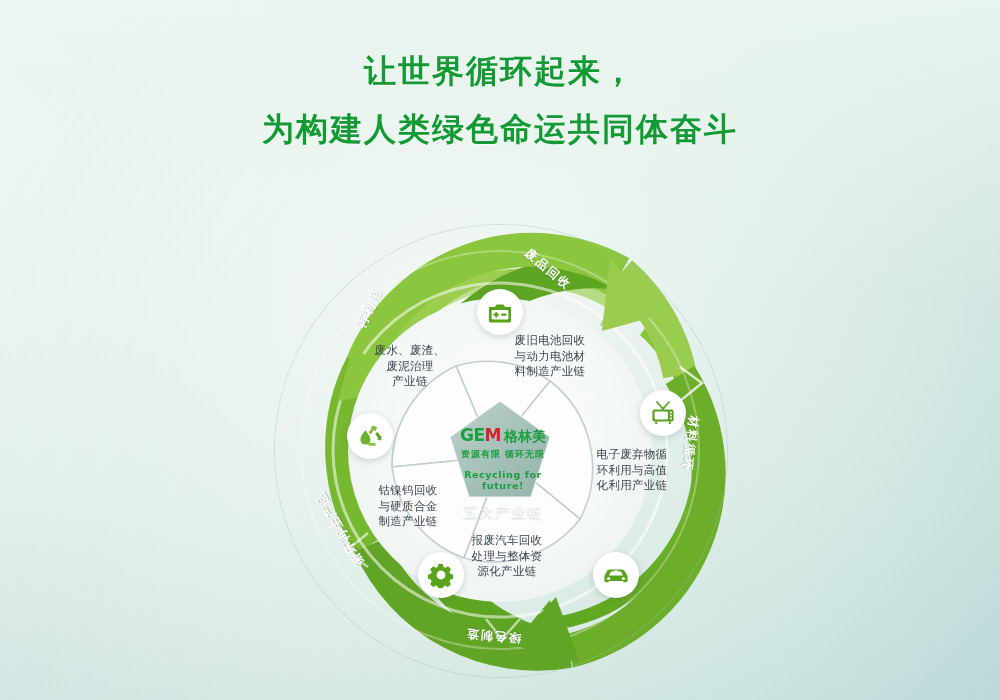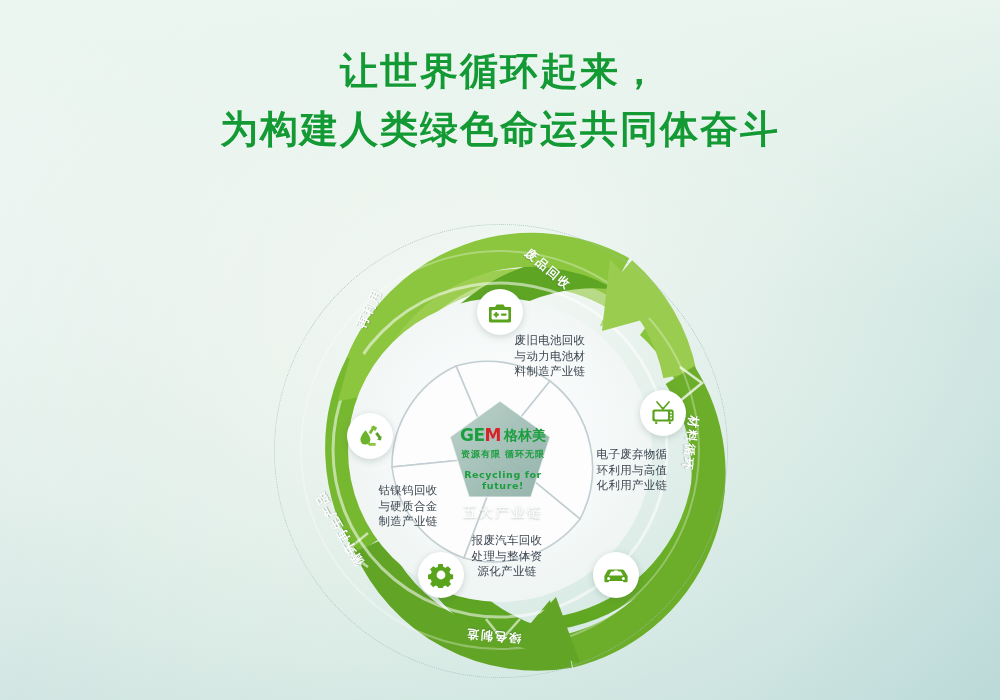--- a/index.html
+++ b/index.html
@@ -21,21 +21,21 @@
     background:linear-gradient(180deg, rgba(236,246,240,.9) 0%, rgba(236,246,240,0) 100%);
     pointer-events:none;
   }
 
   
   .title{
     position:absolute;left:0;right:0;top:42px;
     text-align:center;
     color:#149a34;
     font-weight:bold;
-    font-size:38px;
+    font-size:32px;
     line-height:58px;
     letter-spacing:2px;
     text-shadow:0 1px 0 rgba(255,255,255,.6);
   }
   .title .l2{display:block;}
 
   
   .diagram{
     position:absolute;left:250px;top:215px;width:500px;height:470px;
   }
@@ -76,21 +76,21 @@
   .b-tv{left:390px;top:175px;}
   .b-car{left:343px;top:337px;}
   .b-gear{left:168px;top:337px;}
   .b-recycle{left:97px;top:198px;}
 
   
   .logo-wrap{
     position:absolute;left:194px;top:212px;width:118px;text-align:center;
   }
   .logo-top{
-    display:flex;align-items:center;justify-content:center;gap:3px;white-space:nowrap;
+    display:flex;align-items:flex-end;justify-content:center;gap:3px;white-space:nowrap;
   }
   .logo-gem{
     font-family:"DejaVu Sans","Liberation Sans",sans-serif;
     font-weight:bold;font-size:17px;letter-spacing:-0.5px;color:#1b9e3e;
     line-height:17px;
   }
   .logo-gem .mk{color:#d6232a;}
   .logo-cn{font-size:14px;font-weight:bold;color:#1b9e3e;line-height:15px;letter-spacing:0px;}
   .logo-slogan{
     margin-top:5px;font-size:9px;color:#1b9e3e;font-weight:bold;letter-spacing:1px;line-height:11px;
@@ -249,20 +249,25 @@
                L 200 222 Z" fill="url(#centerPent)" opacity="0.95"></path>
       <path d="M 250 186 L 300 222 L 281 282 L 219 282 L 200 222 Z" fill="none" stroke="#ffffff" stroke-width="1.5" opacity=".55"></path>
     </g>
   </svg>
 
   <div class="wedge-label wl-battery">
     <div>废旧电池回收</div>
     <div>与动力电池材</div>
     <div>料制造产业链</div>
   </div>
+  <div class="wedge-label wl-water">
+    <div>废水、废渣、</div>
+    <div>废泥治理</div>
+    <div>产业链</div>
+  </div>
   <div class="wedge-label wl-ewaste">
     <div>电子废弃物循</div>
     <div>环利用与高值</div>
     <div>化利用产业链</div>
   </div>
   <div class="wedge-label wl-metal">
     <div>钴镍钨回收</div>
     <div>与硬质合金</div>
     <div>制造产业链</div>
   </div>

